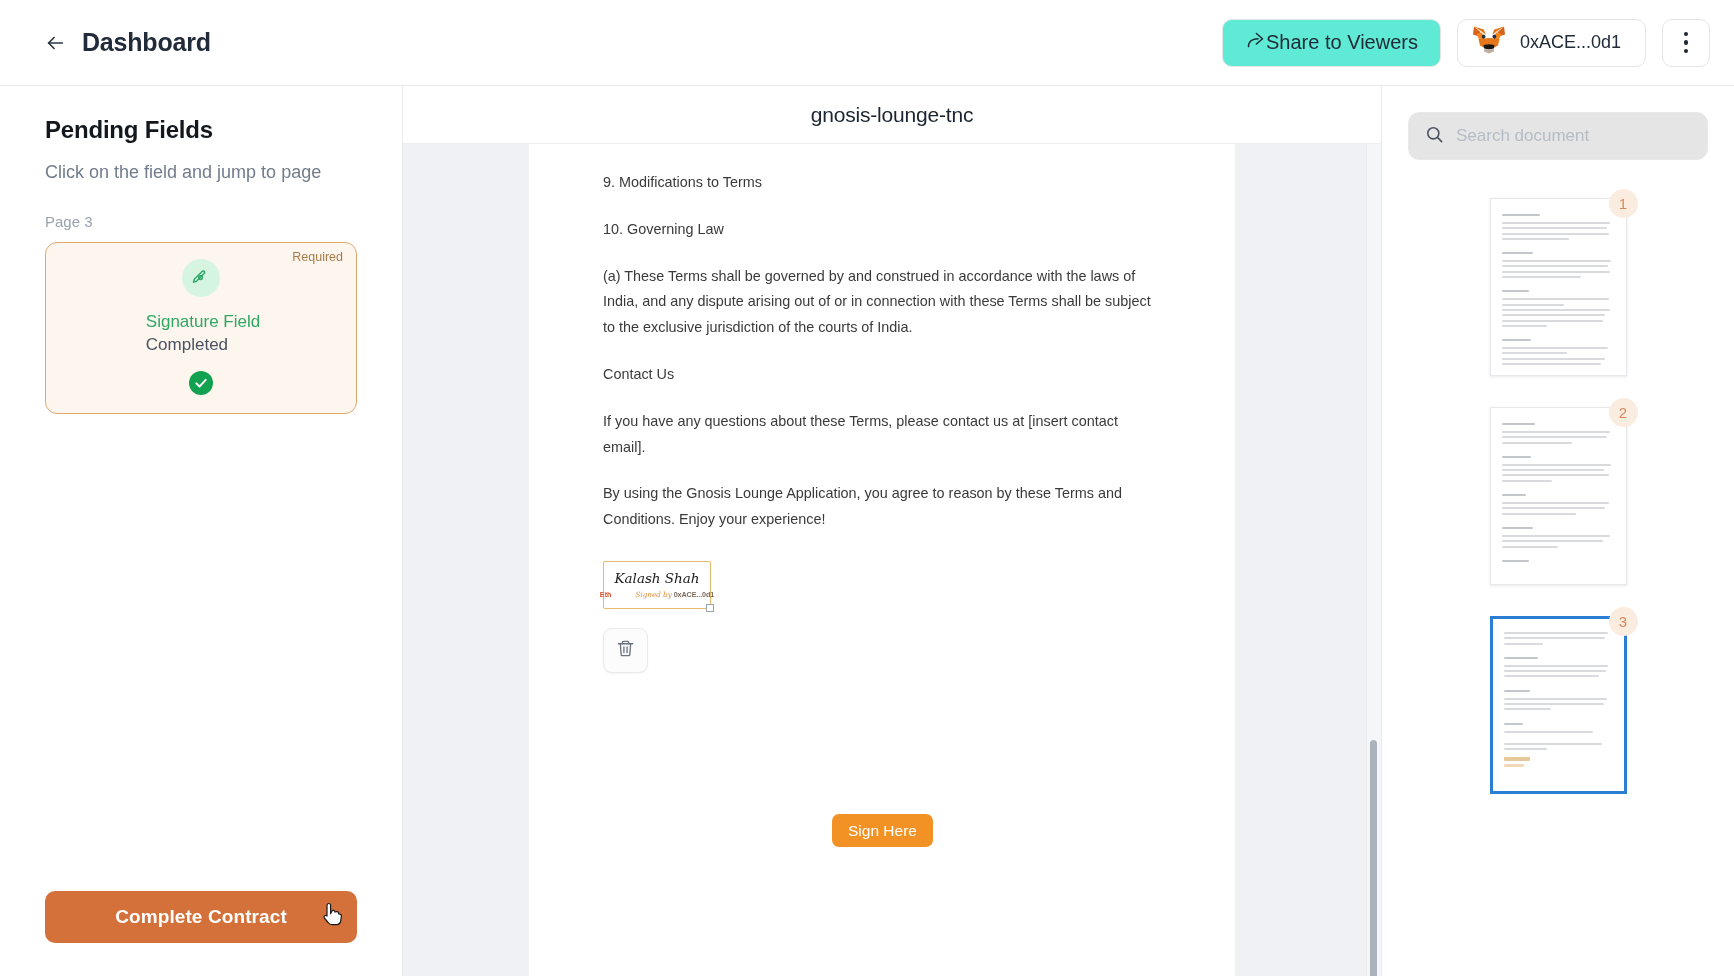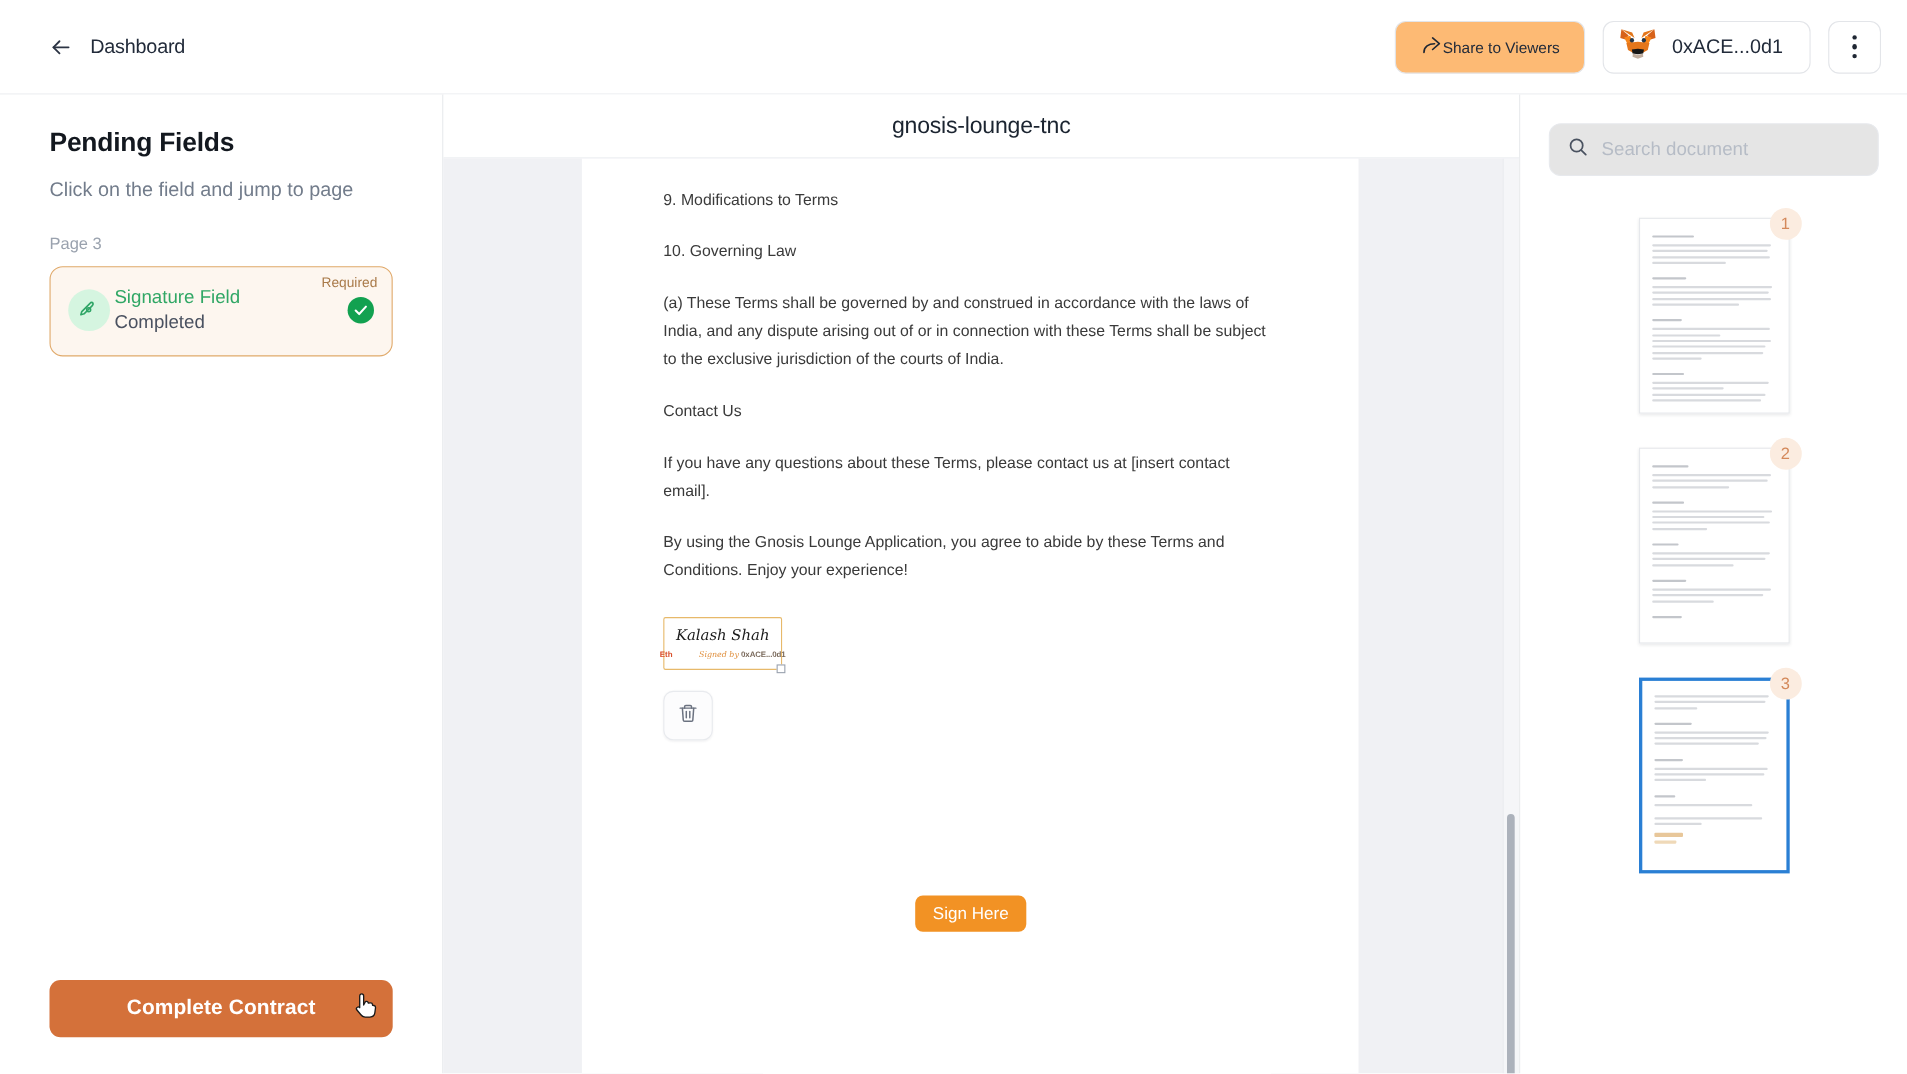--- a/index.html
+++ b/index.html
@@ -15,29 +15,29 @@
   .topbar {
     height: 86px; flex: 0 0 86px;
     background: #ffffff;
     border-bottom: 1px solid #e8eaed;
     display: flex; align-items: center;
     padding: 0 24px 0 44px;
   }
   .back-group { display: flex; align-items: center; gap: 16px; cursor: pointer; }
   .back-arrow { width: 22px; height: 22px; display: block; color: #2c3444; }
   .page-title {
-    font-size: 18px; color: #222b3a; letter-spacing: -0.2px; font-weight: 400;
+    font-size: 25px; color: #222b3a; letter-spacing: -0.2px; font-weight: 700;
   }
   .topbar-spacer { flex: 1 1 auto; }
   .topbar-right { display: flex; align-items: center; gap: 16px; }
 
   .btn-outline {
     height: 48px; display: flex; align-items: center; 
     padding: 0 22px; border: 1px solid #e3e5e9; border-radius: 10px;
-    background: #fdba74; cursor: pointer; font-size: 14px; color: #222b3a;
+    background: #5eead4; cursor: pointer; font-size: 20px; color: #222b3a;
     white-space: nowrap;
   }
   .btn-outline svg { width: 21px; height: 21px; }
 
   .wallet-chip {
     height: 48px; display: flex; align-items: center; gap: 14px;
     padding: 0 24px 0 14px; border: 1px solid #e3e5e9; border-radius: 10px;
     background: #fff; cursor: pointer; font-size: 18px; color: #222b3a;
   }
   .fox { width: 34px; height: 30px; flex: 0 0 auto; }
@@ -60,22 +60,23 @@
     display: flex; flex-direction: column;
   }
   .panel-title { font-size: 24px; font-weight: 700; color: #13181f; letter-spacing: -0.2px; }
   .panel-sub { margin-top: 18px; font-size: 18px; color: #727c8b; }
   .page-label { margin-top: 30px; font-size: 15px; color: #9aa2ae; }
 
   .field-card {
     margin-top: 12px; position: relative;
     background: #fdf6ef; border: 1.5px solid #e0a96a; border-radius: 12px;
     padding: 16px 16px 18px 16px;
-    display: flex; align-items: center; cursor: pointer;
+    display: flex; align-items: center; gap: 14px; cursor: pointer;
     min-height: 78px;
+    flex-direction: column;
   }
   .field-required {
     position: absolute; top: 7px; right: 13px;
     font-size: 12.5px; color: #a97a49;
   }
   .field-icon-wrap {
     width: 38px; height: 38px; border-radius: 50%;
     background: #d5f5e0; display: flex; align-items: center; justify-content: center;
     flex: 0 0 auto;
   }
@@ -310,21 +311,21 @@
       </div>
 
       <div class="viewer">
         <div class="page-sheet">
           <div class="page-body">
             <p class="doc-h">9. Modifications to Terms</p>
             <p class="doc-h">10. Governing Law</p>
             <p class="doc-p">(a) These Terms shall be governed by and construed in accordance with the laws of India, and any dispute arising out of or in connection with these Terms shall be subject to the exclusive jurisdiction of the courts of India.</p>
             <p class="doc-h">Contact Us</p>
             <p class="doc-p">If you have any questions about these Terms, please contact us at [insert contact email].</p>
-            <p class="doc-p">By using the Gnosis Lounge Application, you agree to abide by these Terms and Conditions. Enjoy your experience!</p>
+            <p class="doc-p">By using the Gnosis Lounge Application, you agree to reason by these Terms and Conditions. Enjoy your experience!</p>
 
             <div class="sig-area">
               <div class="sig-box">
                 <div class="sig-name">Kalash Shah</div>
                 <div class="sig-sub">
                   <span class="eth">Eth</span><span class="signedby">Signed by</span> <span class="addr">0xACE...0d1</span>
                 </div>
                 <span class="sig-handle"></span>
               </div>
 

